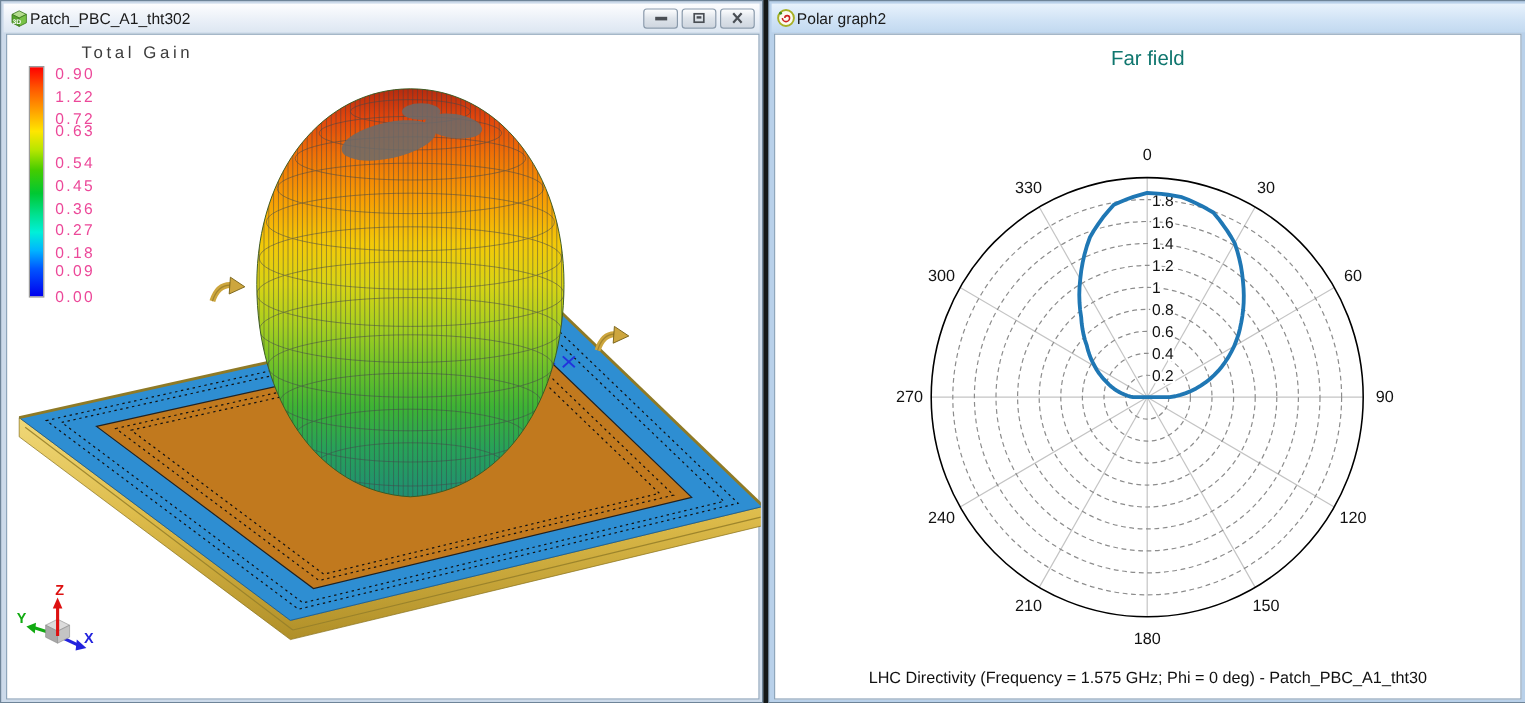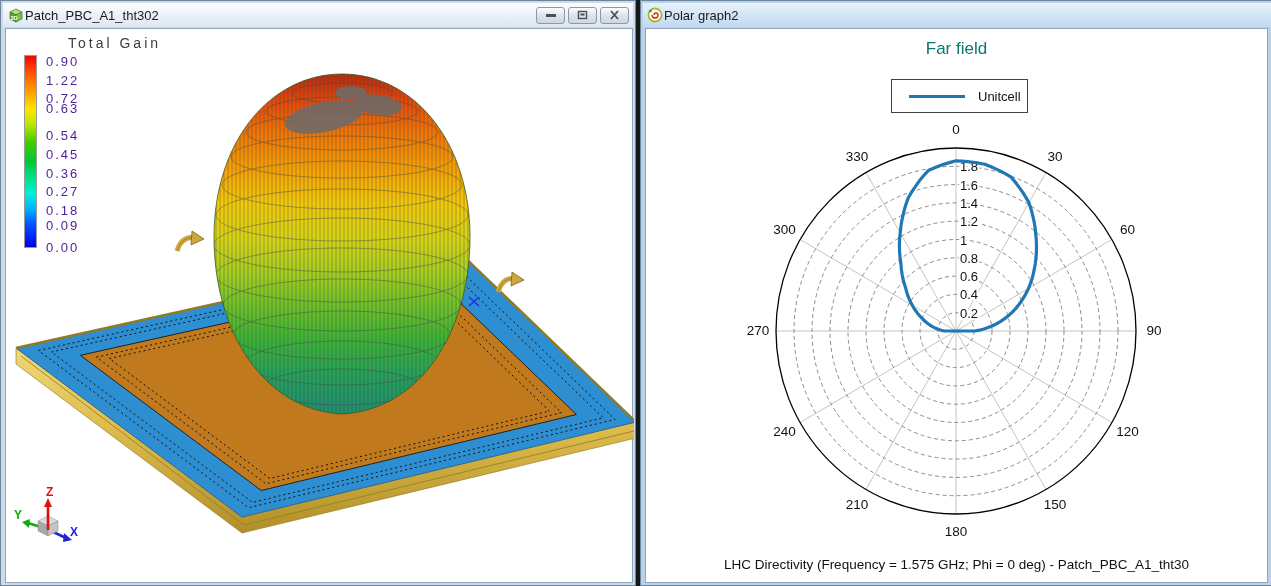--- a/index.html
+++ b/index.html
@@ -23,21 +23,21 @@
   .glyph-min { width:10px; height:3px; background:#4a4f55; }
   .client { position:absolute; left:4px; top:27px; background:#ffffff; border:1px solid #8fa6bb; }
   #win-left  .client { width:628px; height:555px; }
   #win-right .client { width:623px; height:555px; }
 
   
   #colorbar-title { position:absolute; left:22px; top:6px; font-size:14px; color:#3c3c3c;
                     letter-spacing:3px;margin-left:40px; }
   #colorbar-bar { position:absolute; left:18px; top:26px; width:13px; height:193px;
                   border:1px solid #9a9a9a; }
-  .cb-label { position:absolute; left:40px; width:60px; font-size:13px; color:#4c1d95;
+  .cb-label { position:absolute; left:40px; width:60px; font-size:13px; color:#ec4899;
               letter-spacing:2px; text-align:left; }
 
   
   #chart-title { position:absolute; left:0; width:100%; top:10px; text-align:center;
                  font-size:17px; color:#0f766e; }
   #legend-box { position:absolute; left:245px; top:50px; width:137px; height:34px;
                 border:1px solid #444; background:#fff; display:flex; align-items:center; }
   #legend-line { width:56px; height:3px; margin-left:17px; }
   #legend-label { font-size:13px; color:#111; margin-left:13px; }
   #chart-caption { position:absolute; left:0; width:100%; top:528px; text-align:center;
@@ -219,24 +219,20 @@
       <span class="wbtn close">
         <svg width="12" height="11">
             <path d="M2.5 1.5 L9.5 9.5 M9.5 1.5 L2.5 9.5" stroke="#ffffff" stroke-width="2.2"></path>
           </svg>
       </span>
     </span>
   </div>
 
   <div class="client">
     <div id="chart-title">Far field</div>
-    <div id="legend-box">
-      <div id="legend-line" style="background: rgb(31, 119, 180);"></div>
-      <span id="legend-label">Unitcell</span>
-    </div>
     <svg id="polar-svg" width="623" height="555" style="position:absolute;left:0;top:0">
         <line x1="310" y1="302" x2="310" y2="119" stroke="#c4c4c4" stroke-width="1"></line>
         <line x1="310" y1="302" x2="400" y2="143.51735110744772" stroke="#c4c4c4" stroke-width="1"></line>
         <line x1="310" y1="302" x2="465.88457268119896" y2="210.5" stroke="#c4c4c4" stroke-width="1"></line>
         <line x1="310" y1="302" x2="490" y2="302" stroke="#c4c4c4" stroke-width="1"></line>
         <line x1="310" y1="302" x2="465.88457268119896" y2="393.49999999999994" stroke="#c4c4c4" stroke-width="1"></line>
         <line x1="310" y1="302" x2="400" y2="460.4826488925523" stroke="#c4c4c4" stroke-width="1"></line>
         <line x1="310" y1="302" x2="310" y2="485" stroke="#c4c4c4" stroke-width="1"></line>
         <line x1="310" y1="302" x2="220" y2="460.4826488925523" stroke="#c4c4c4" stroke-width="1"></line>
         <line x1="310" y1="302" x2="154.1154273188011" y2="393.5000000000001" stroke="#c4c4c4" stroke-width="1"></line>

